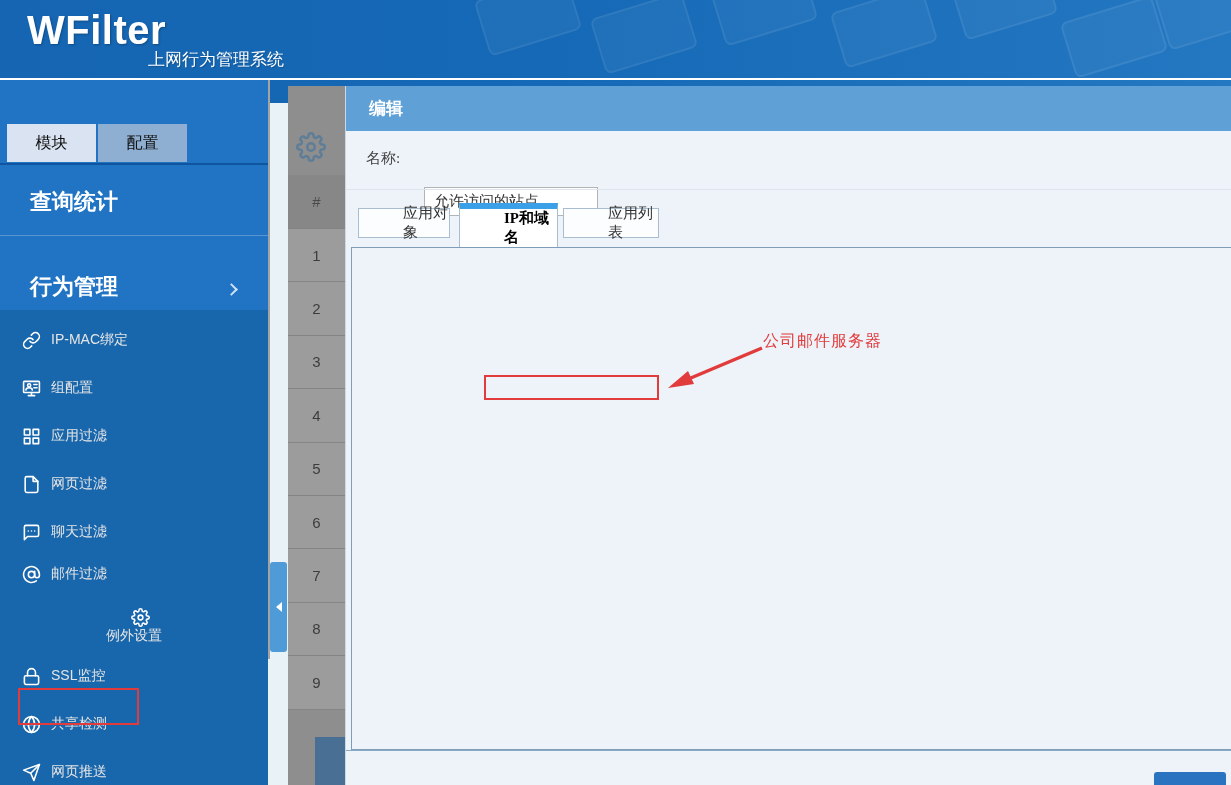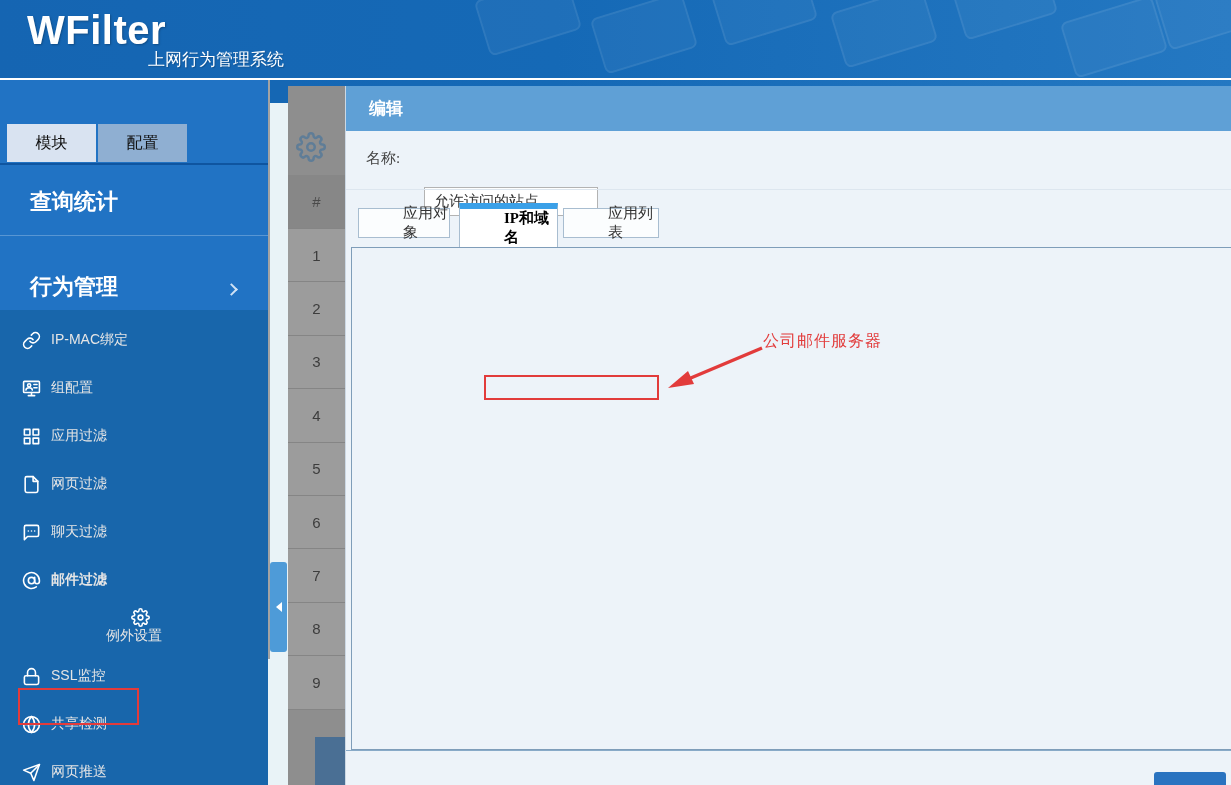--- a/index.html
+++ b/index.html
@@ -166,21 +166,21 @@
     </div>
     <div class="sub-item" style="top:202px;">
       <span class="icn">
           <svg viewBox="0 0 24 24">
             <path d="M21 15a2 2 0 0 1-2 2H7l-4 4V5a2 2 0 0 1 2-2h14a2 2 0 0 1 2 2z"></path>
             <path d="M8 10h.01M12 10h.01M16 10h.01"></path>
           </svg>
         </span>
       <span>聊天过滤</span>
     </div>
-    <div class="sub-item" style="top:250px;font-weight:bold;">
+    <div class="sub-item" style="top:244px;">
       <span class="icn">
           <svg viewBox="0 0 24 24">
             <circle cx="12" cy="12" r="4"></circle>
             <path d="M16 8v5a3 3 0 0 0 6 0v-1a10 10 0 1 0-3.92 7.94"></path>
           </svg>
         </span>
       <span>邮件过滤</span>
     </div>
     <div class="sub-item" style="top:298px;flex-direction:column;">
       <span class="icn">

